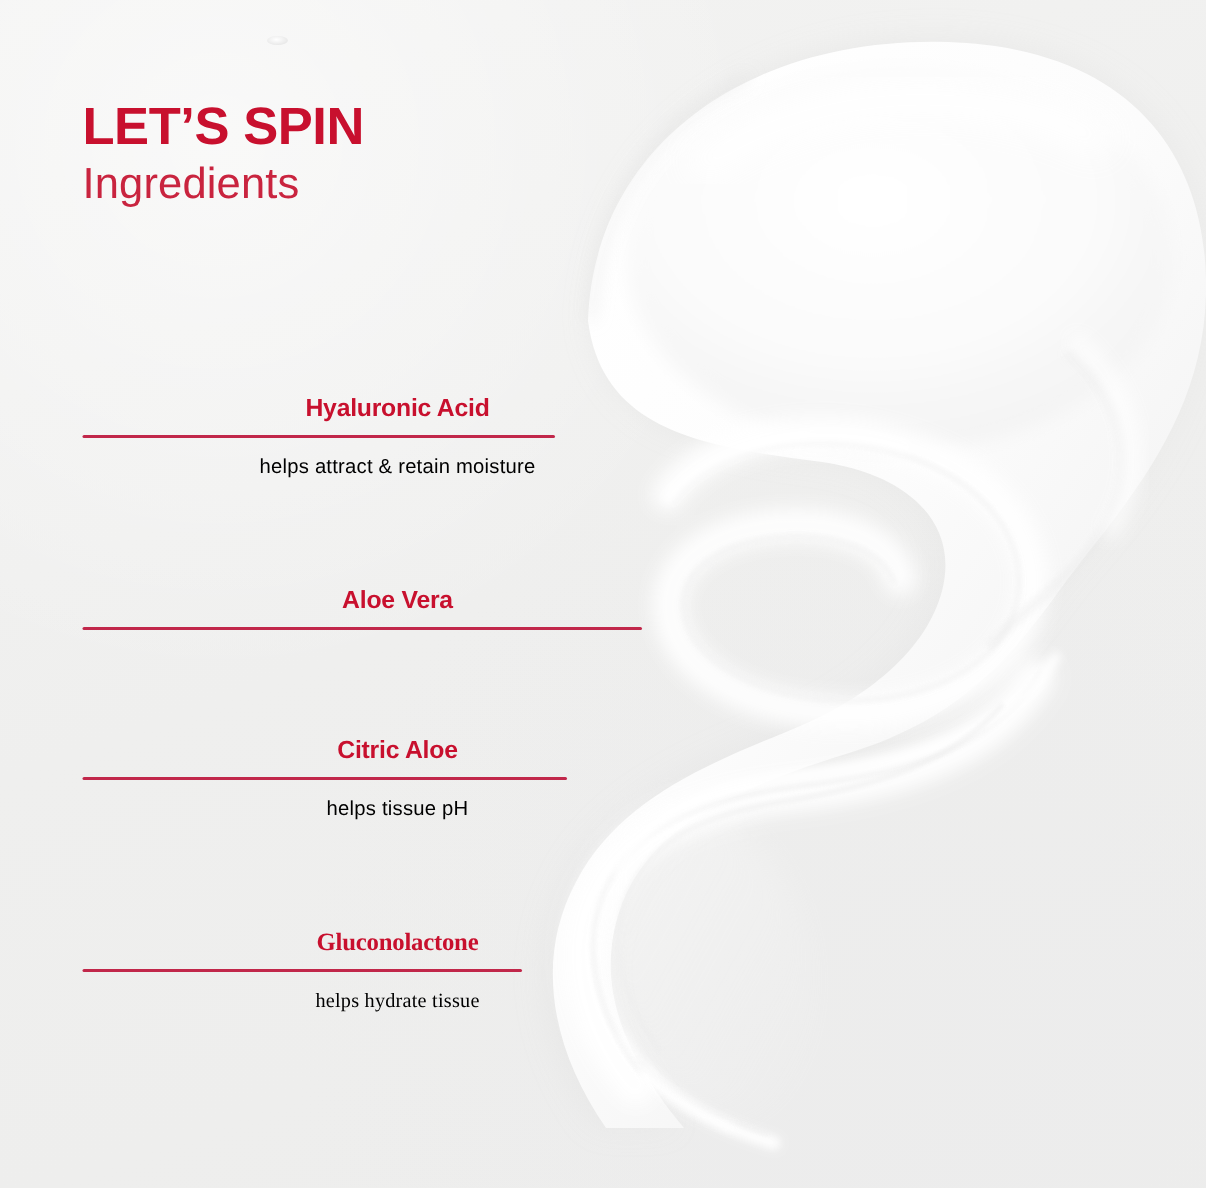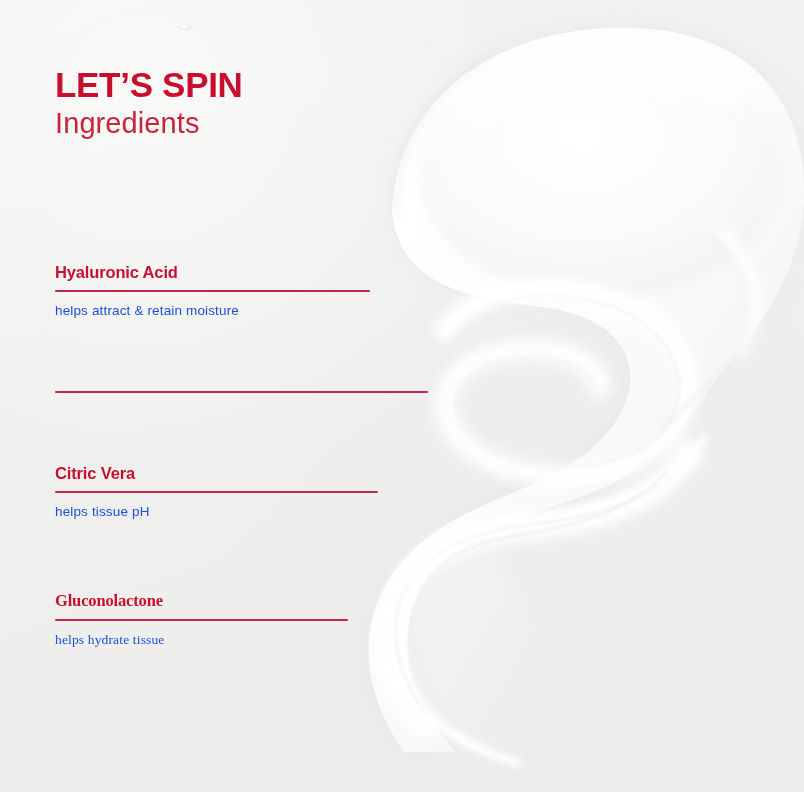--- a/index.html
+++ b/index.html
@@ -78,20 +78,21 @@
     margin: 3px 0 0 0;
     letter-spacing: 0.1px;
     white-space: nowrap;
   }
 
   .ingredients {
     position: absolute;
     left: 55px;
     top: 251px;
     width: 420px;
+    text-align: center;
   }
 
   .ingredient {
     position: relative;
     margin-bottom: 71px;
   }
   .ingredient:last-child { margin-bottom: 0; font-family: Liberation Serif, serif; }
 
   .ing-name {
     font-size: 16.5px;
@@ -106,21 +107,21 @@
   .ing-rule {
     height: 2px;
     background: #c1274a;
     margin-top: 8px;
     border-radius: 1px;
   }
 
   .ing-desc {
     font-size: 13.5px;
     font-weight: normal;
-    color: #1d4ed8;
+    color: #000000;
     letter-spacing: 0.15px;
     line-height: 1.25;
     margin: 11px 0 0 0;
     white-space: nowrap;
   }
 </style>
 </head>
 <body>
 
 <div id="poster">
@@ -235,25 +236,26 @@
 
     <div class="ingredients">
 
       <div class="ingredient">
         <div class="ing-name">Hyaluronic Acid</div>
         <div class="ing-rule" style="width: 315px;"></div>
         <div class="ing-desc">helps attract &amp; retain moisture</div>
       </div>
 
       <div class="ingredient">
+        <div class="ing-name">Aloe Vera</div>
         <div class="ing-rule" style="width: 373px;"></div>
       </div>
 
       <div class="ingredient">
-        <div class="ing-name">Citric Vera</div>
+        <div class="ing-name">Citric Aloe</div>
         <div class="ing-rule" style="width: 323px;"></div>
         <div class="ing-desc">helps tissue pH</div>
       </div>
 
       <div class="ingredient">
         <div class="ing-name">Gluconolactone</div>
         <div class="ing-rule" style="width: 293px;"></div>
         <div class="ing-desc">helps hydrate tissue</div>
       </div>
 

